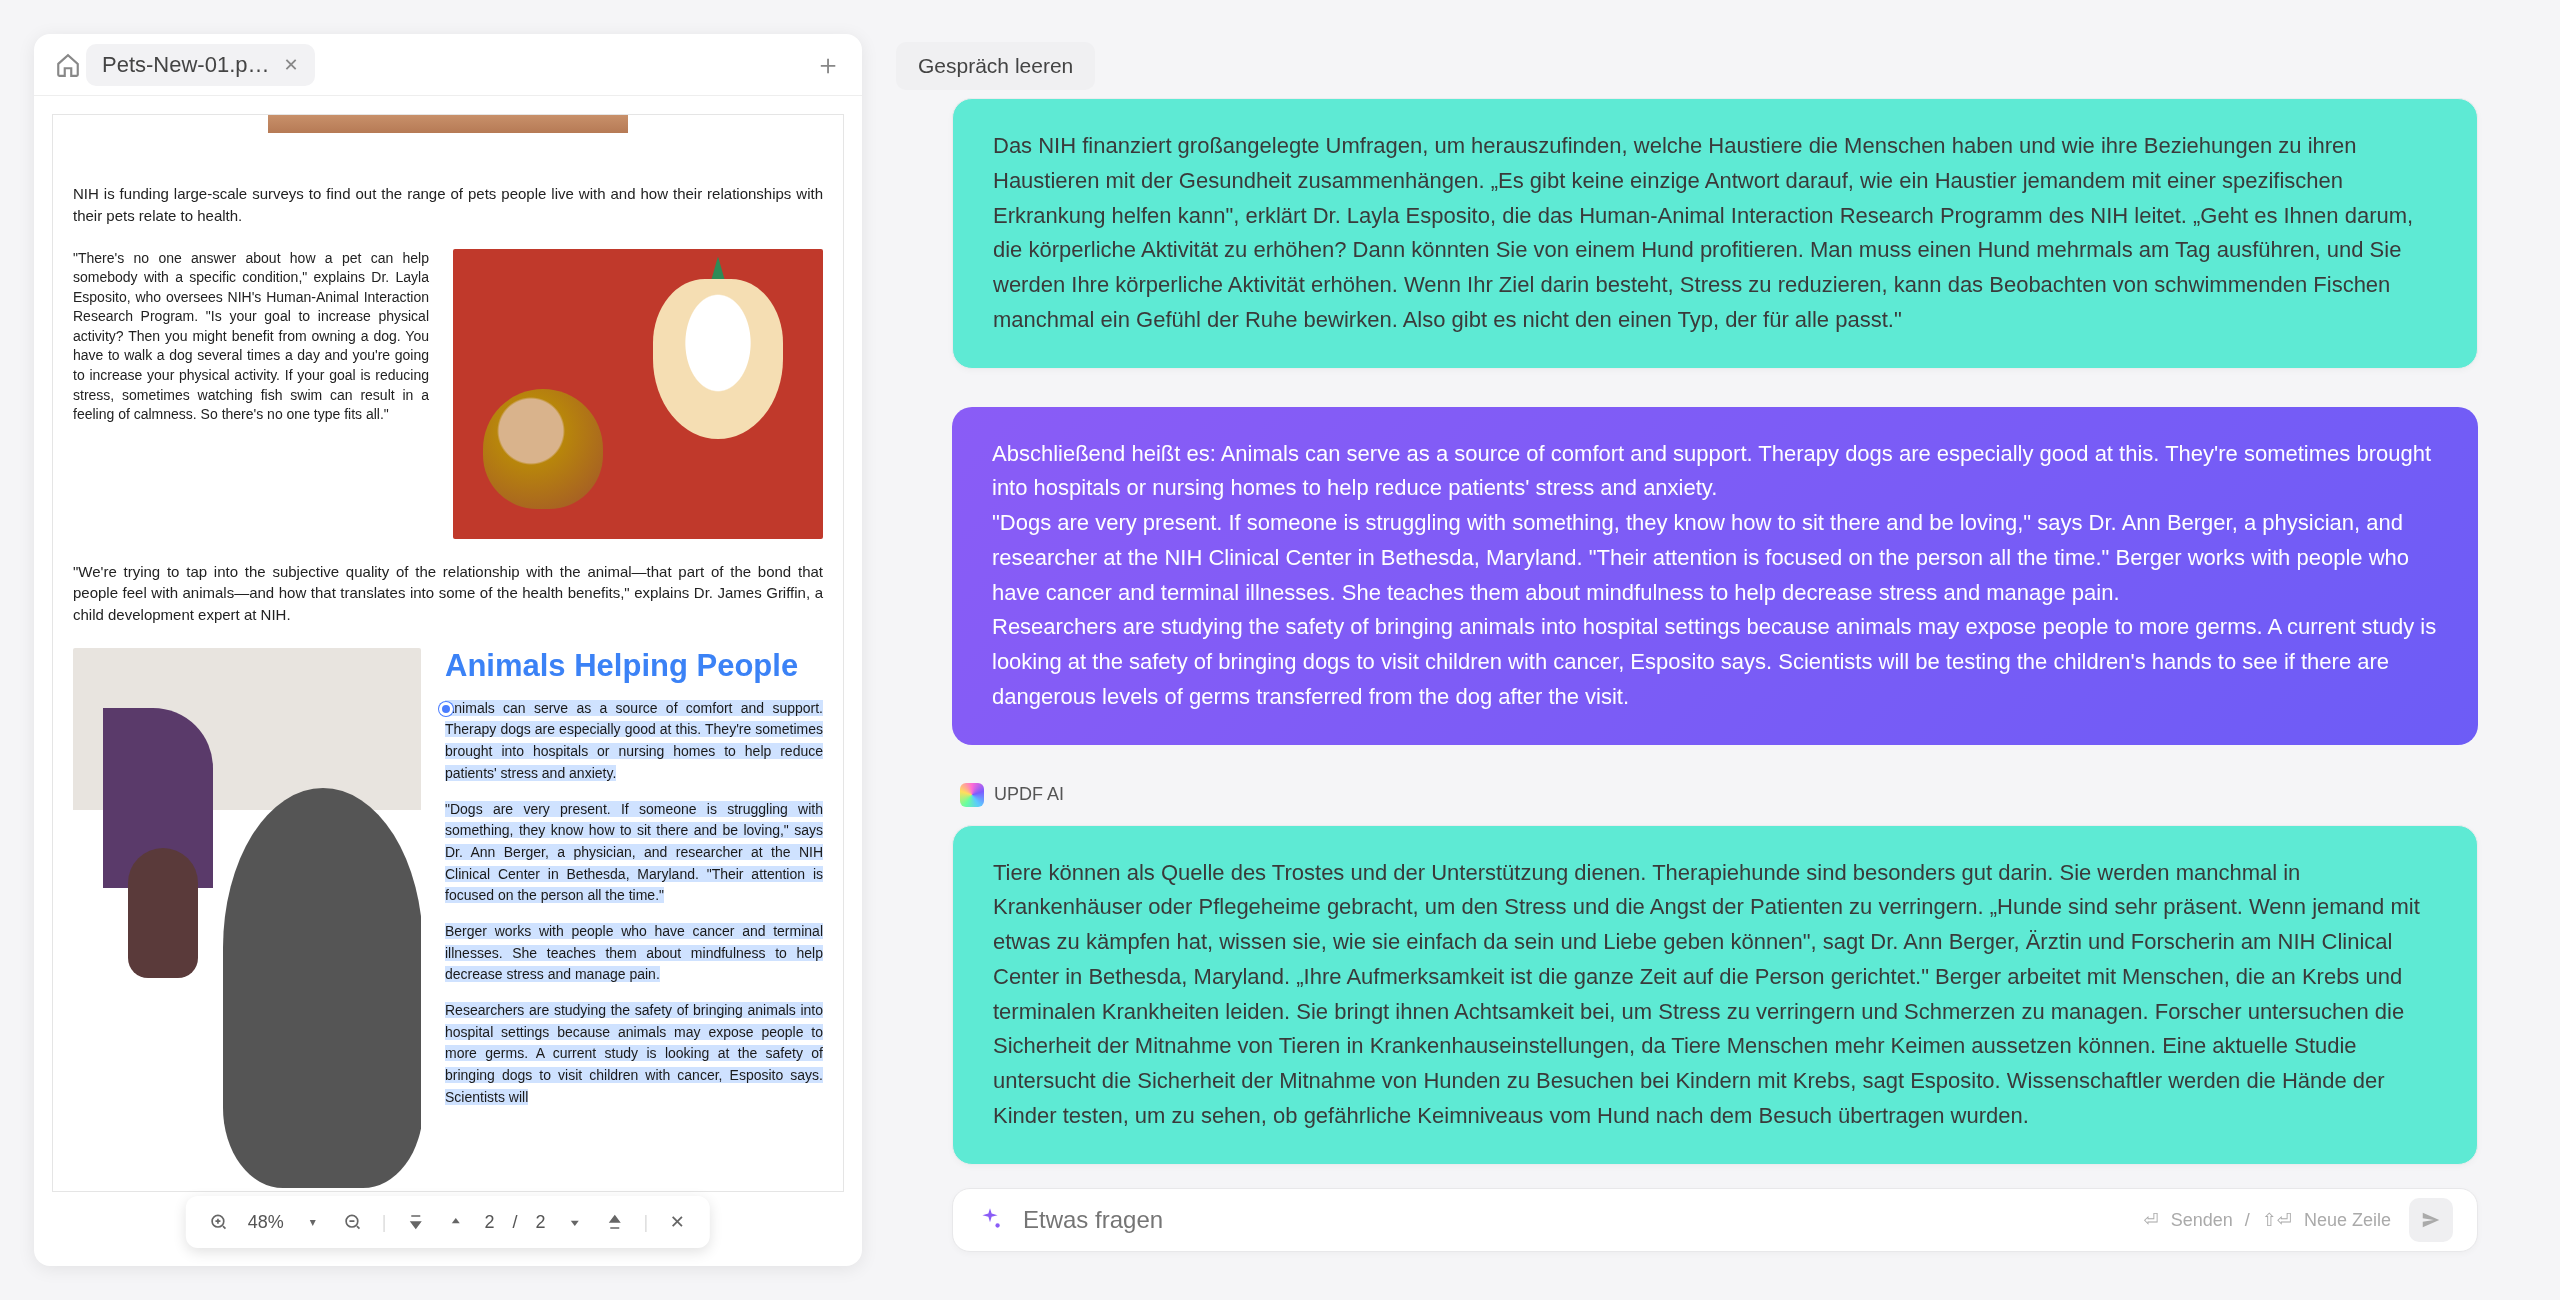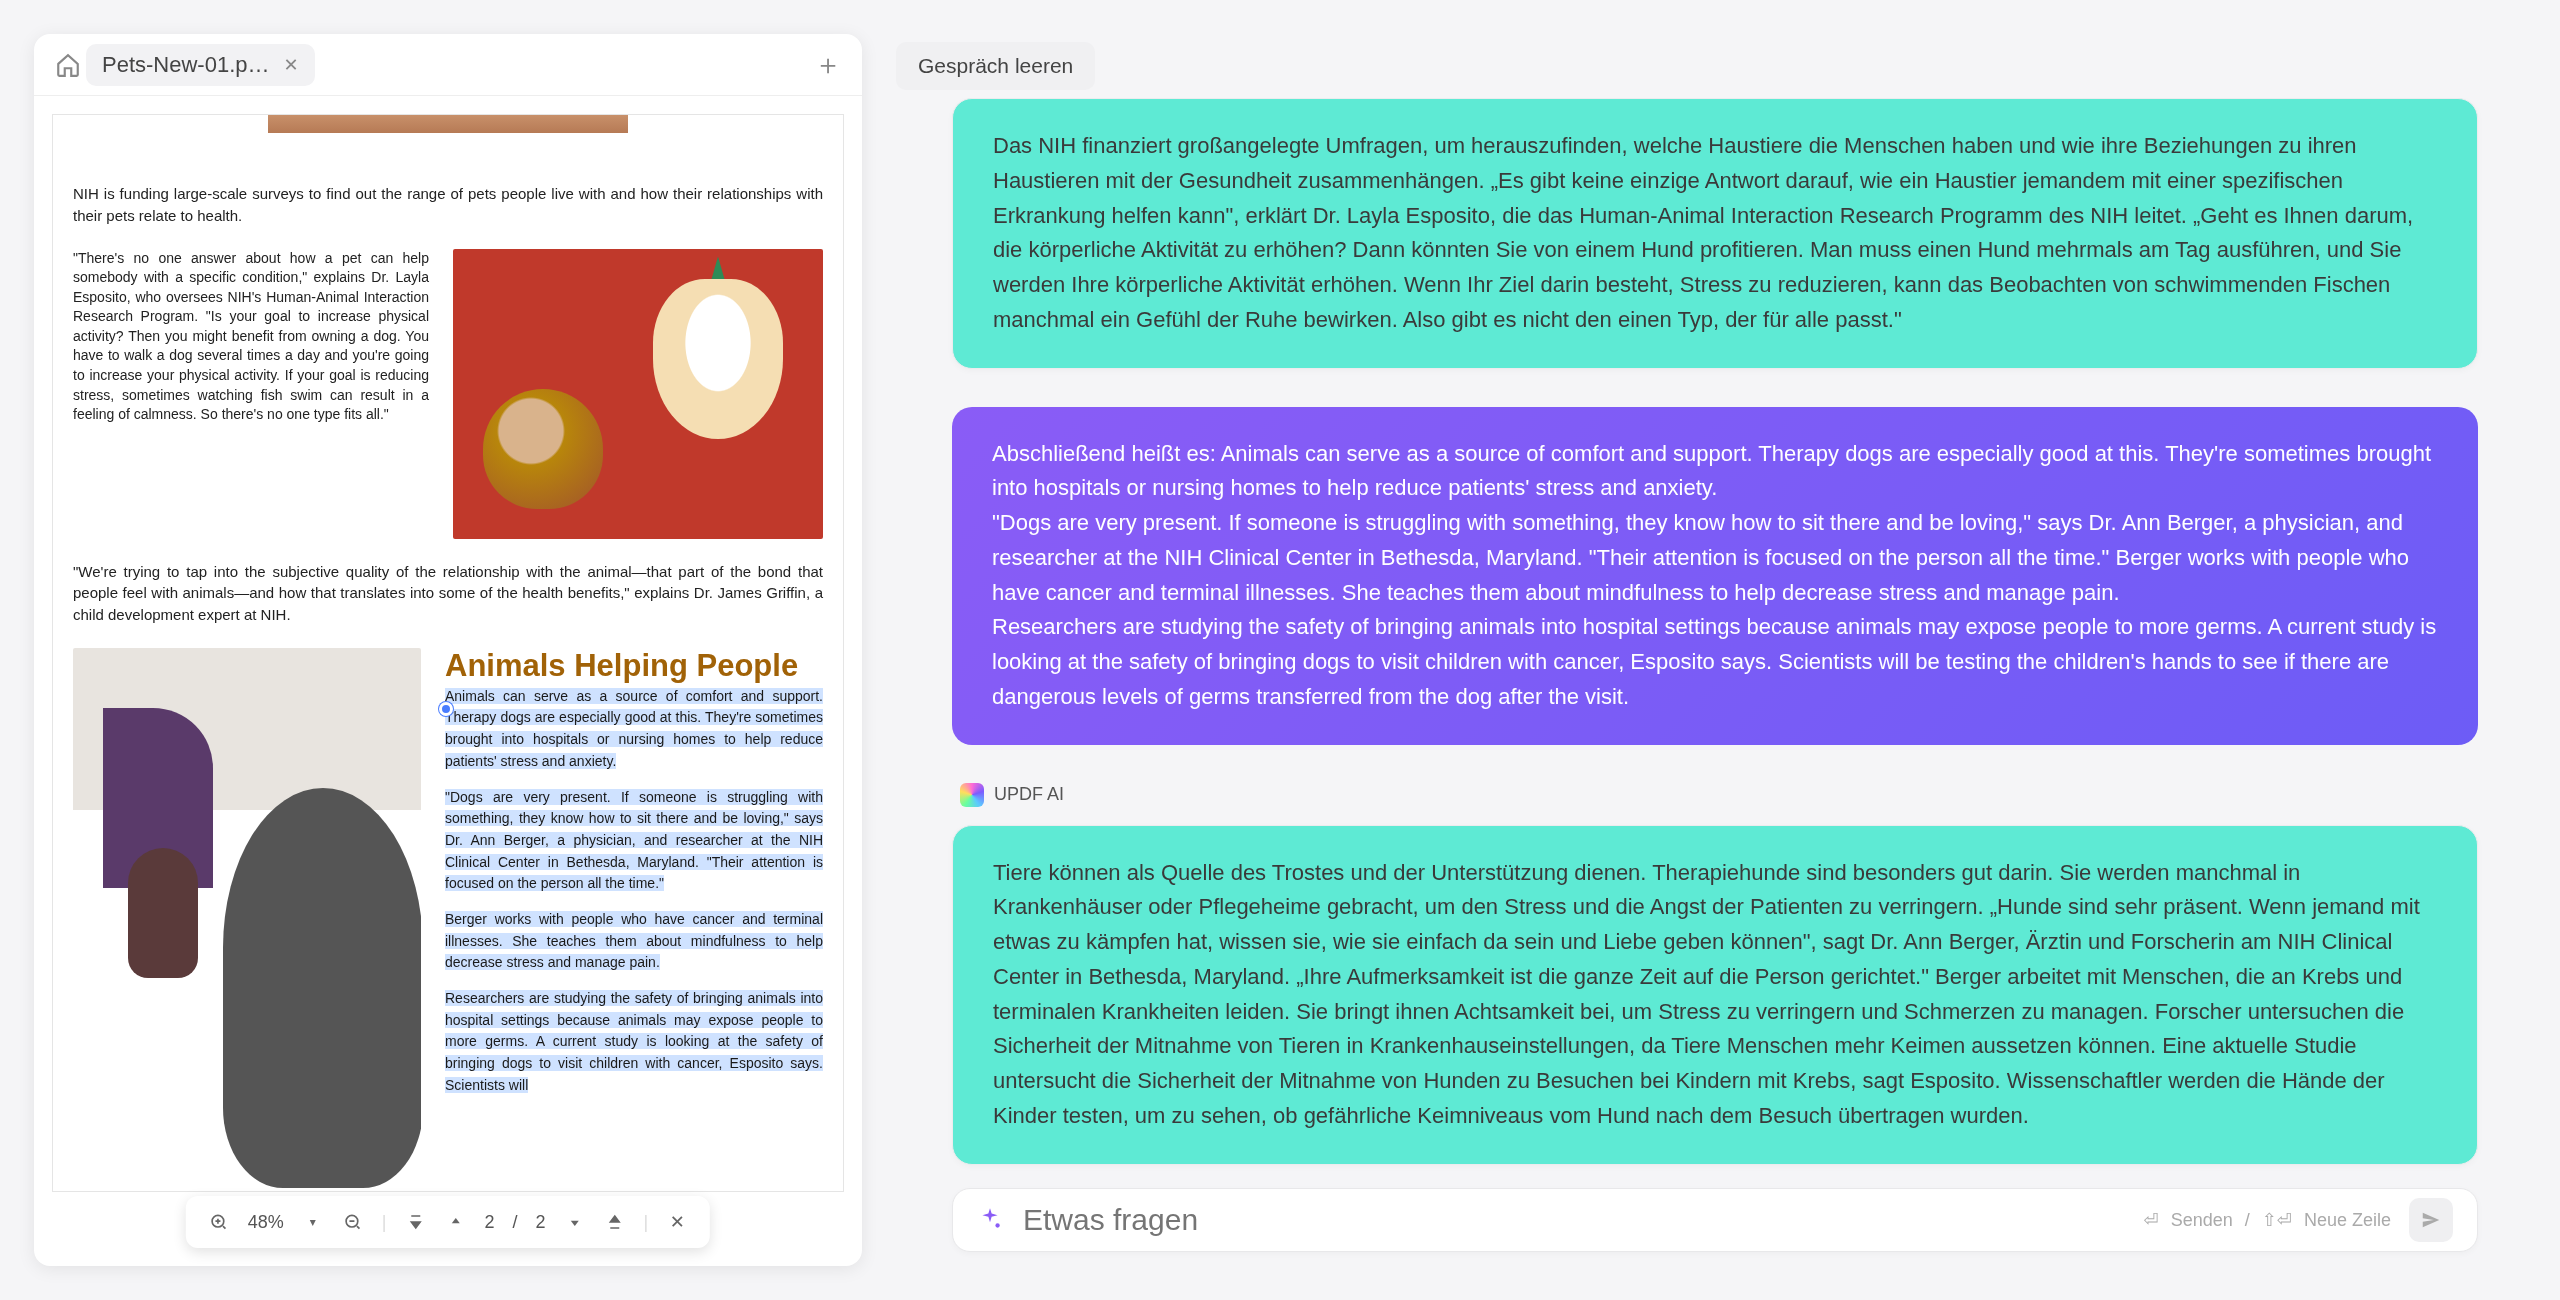--- a/index.html
+++ b/index.html
@@ -30,21 +30,21 @@
 .p2 { font-size:15px; line-height:1.45; color:#222; margin-top:22px; text-align:justify; }
 
 .row2 { display:flex; gap:24px; margin-top:22px; }
 .img-cat { width:348px; height:540px; background:linear-gradient(180deg,#e8e4df 0%,#e8e4df 30%,#fff 30%,#fff 100%); position:relative; overflow:hidden; border-radius:2px; }
 .img-cat::before { content:""; position:absolute; left:30px; top:60px; width:110px; height:180px; background:#5a3a6a; border-radius:0 60px 0 0; } 
 .img-cat::after { content:""; position:absolute; left:150px; bottom:0; width:200px; height:400px; background:#555; border-radius:50% 50% 30% 30%/40% 40% 20% 20%; } 
 .vase { position:absolute; left:55px; top:200px; width:70px; height:130px; background:#5a3a3a; border-radius:35px 35px 20px 20px; }
 .cat-eye { position:absolute; left:220px; top:200px; width:12px; height:12px; background:#ffeb3b; border-radius:50%; box-shadow:40px 0 #ffeb3b; }
 
 .col2 { flex:1; }
-.h-animals { font-size:31px; font-weight:700; color:#a16207; margin-bottom:2px; }
+.h-animals { font-size:31px; font-weight:700; color:#3b82f6; margin-bottom:14px; }
 .hl { background:#cfe2ff; color:#1a1a1a; }
 .hl-p { font-size:14px; line-height:1.55; margin-bottom:14px; text-align:justify; }
 .selmark { position:absolute; width:14px; height:14px; background:#4a7dff; border:3px solid #fff; border-radius:50%; box-shadow:0 0 0 1px #4a7dff; }
 
 
 .btbar { position:absolute; bottom:18px; left:50%; transform:translateX(-50%); height:52px; background:#fff; border-radius:12px; box-shadow:0 4px 14px rgba(0,0,0,.12); display:flex; align-items:center; gap:18px; padding:0 22px; font-size:18px; color:#555; }
 .btbar .sep { color:#ddd; }
 .ic { width:22px; height:22px; display:inline-flex; align-items:center; justify-content:center; color:#666; }
 .zoom-v { font-size:18px; color:#555; }
 
@@ -55,21 +55,21 @@
 
 .chat { flex:1; overflow:hidden; padding:0 56px; }
 .bubble { border-radius:20px; padding:30px 40px; font-size:22px; line-height:1.58; margin-bottom:38px; }
 .b-grey { background:#5eead4; color:#3a3a3a; border:1px solid #ececee; box-shadow:0 2px 6px rgba(0,0,0,.03); }
 .b-purple { background:linear-gradient(135deg,#8a5cf6,#6d5cf6); color:#fff; }
 .ai-tag { display:flex; align-items:center; gap:10px; font-size:18px; color:#555; margin:8px 0 18px 8px; }
 .ai-logo { width:24px; height:24px; border-radius:6px; background:conic-gradient(#ff6bd6,#7b5cff,#5cc9ff,#6bff9d,#ffde5c,#ff6bd6); }
 
 .composer { margin:0 56px 14px; background:#fff; border:1px solid #e8e8ea; border-radius:18px; height:64px; display:flex; align-items:center; padding:0 24px; gap:18px; box-shadow:0 2px 6px rgba(0,0,0,.03); }
 .spark { width:28px; height:28px; color:#8a5cf6; }
-.composer input { flex:1; border:none; outline:none; font-size:30px; color:#0369a1; background:transparent; }
+.composer input { flex:1; border:none; outline:none; font-size:24px; color:#0369a1; background:transparent; }
 .hints { font-size:18px; color:#aaa; display:flex; gap:12px; align-items:center; }
 .send { width:44px; height:44px; background:#efeff1; border-radius:10px; display:flex; align-items:center; justify-content:center; color:#aaa; }
 .kbd { font-family:inherit; }
 </style>
 </head>
 <body>
 
 <div class="left-panel">
   <div class="tabbar">
     <div class="home">

